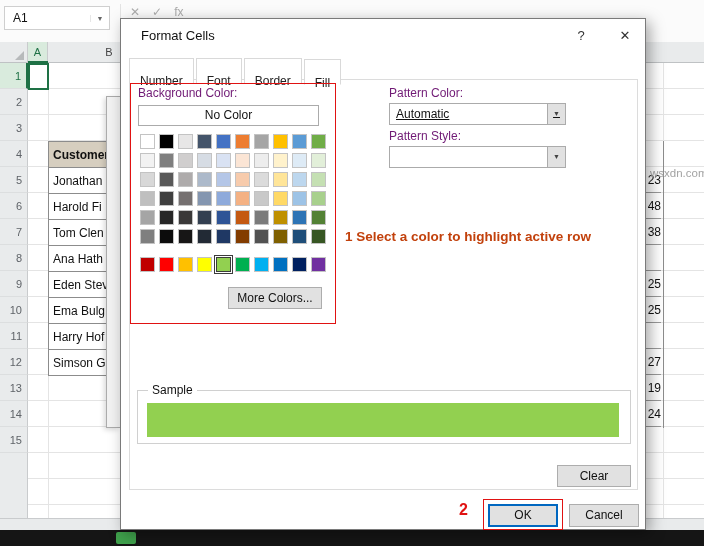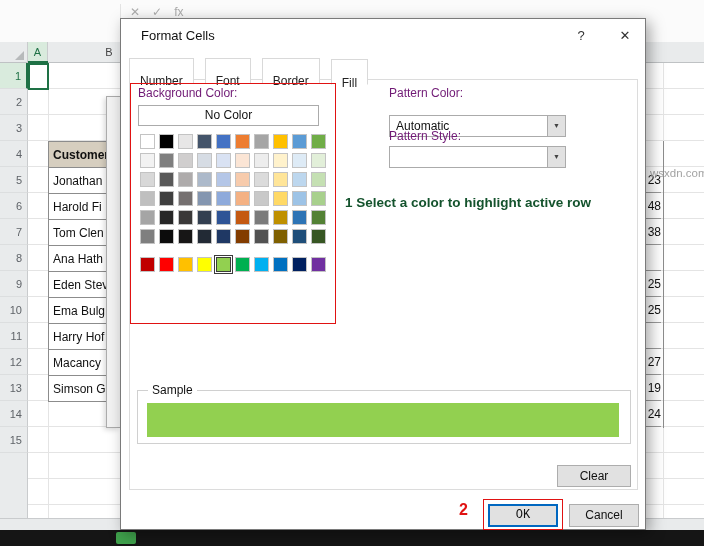--- a/index.html
+++ b/index.html
@@ -49,58 +49,62 @@
 
   
   .dlg{left:120px;top:18px;width:526px;height:512px;background:#fff;border:1px solid #7A7A7A;
        box-sizing:border-box;box-shadow:4px 4px 14px rgba(0,0,0,.35);}
   .dlg *{position:absolute;box-sizing:border-box;}
   .dlg-title{left:20px;top:9px;font-size:13px;color:#111;}
   .dlg-help{left:448px;top:7px;width:24px;height:20px;text-align:center;font-size:13px;color:#333;line-height:20px;}
   .dlg-close{left:490px;top:7px;width:28px;height:20px;text-align:center;font-size:13px;color:#333;line-height:20px;}
   .tabs{left:8px;top:39px;display:flex;align-items:flex-end;z-index:3;}
   .tab{position:static;font-size:12px;padding:12px 10px;height:20px;line-height:20px;background:#FFF;
-       border:1px solid #D9D9D9;margin-right:11px;color:#222;}
+       border:1px solid #D9D9D9;margin-right:2px;color:#222;}
   .tab.active{height:22px;line-height:22px;border-bottom:1px solid #fff;margin-bottom:-1px;}
   .panel{left:8px;top:60px;width:509px;height:411px;border:1px solid #DCDCDC;background:#fff;z-index:1;}
   .lbl{font-size:12px;color:#701a75;z-index:4;}
   #bg-label{left:17px;top:67px;}
   .no-color{left:17px;top:86px;width:181px;height:21px;border:1px solid #ABABAB;background:#fff;
             text-align:center;line-height:19px;font-size:12px;z-index:4;}
   .theme-pal{left:19px;top:115px;display:grid;grid-template-columns:repeat(10,15px);grid-auto-rows:15px;gap:4px;z-index:4;}
   .std-pal{left:19px;top:238px;display:grid;grid-template-columns:repeat(10,15px);grid-auto-rows:15px;gap:4px;z-index:4;}
   .swatch{position:static;width:15px;height:15px;border:1px solid #C3C3C3;}
   .swatch.selected{border:1px solid #3b3b3b;outline:1px solid #3b3b3b;outline-offset:1px;}
   .btn{background:#E1E1E1;border:1px solid #ADADAD;font-size:12px;text-align:center;z-index:4;}
   #fill-effects{left:17px;top:268px;width:84px;height:22px;line-height:20px;}
   #more-colors{left:107px;top:268px;width:94px;height:22px;line-height:20px;}
   #pc-label{left:268px;top:67px;}
   .combo{left:268px;width:177px;height:22px;border:1px solid #ABABAB;background:#fff;display:flex;z-index:4;}
-  #pc-combo{top:96px;}
+  #pc-combo{top:84px;text-decoration:underline;}
   #ps-label{left:268px;top:110px;}
   #ps-combo{top:127px;}
   .combo .cval{position:static;flex:1;font-size:12px;line-height:20px;padding-left:6px;}
   .combo .cbtn{position:static;width:18px;background:#E1E1E1;border-left:1px solid #ABABAB;
                text-align:center;font-size:7px;line-height:20px;color:#444;}
   .anno-box1{left:9px;top:64px;width:206px;height:241px;border:1px solid #E01212;z-index:6;pointer-events:none;}
   .anno1{left:224px;top:176px;font-size:13.5px;font-weight:bold;white-space:nowrap;z-index:6;}
   .sample-box{left:16px;top:371px;width:494px;height:54px;border:1px solid #D0D0D0;z-index:4;}
   .sample-label{left:10px;top:-8px;background:#fff;padding:0 4px;font-size:12px;}
   .sample-fill{left:26px;top:384px;width:472px;height:34px;z-index:4;}
   #clear-btn{left:436px;top:446px;width:74px;height:22px;line-height:20px;}
   #ok-btn{left:367px;top:485px;width:70px;height:23px;line-height:19px;background:#E1E1E1;
-          border:2px solid #0067C0;font-size:12px;text-align:center;z-index:4;font-family:Liberation Mono, monospace;}
+          border:2px solid #0067C0;font-size:12px;text-align:center;z-index:4;}
   #cancel-btn{left:448px;top:485px;width:70px;height:23px;line-height:21px;}
   .anno-box2{left:362px;top:480px;width:80px;height:31px;border:1px solid #E01212;z-index:6;pointer-events:none;}
   .anno2{left:338px;top:482px;font-size:16px;font-weight:bold;z-index:6;}
 </style>
 </head>
 <body>
 
 <div class="abs topbar">
+  <div class="abs namebox">
+    <span class="val">A1</span>
+    <span class="arrow">▼</span>
+  </div>
   <div class="abs vsep"></div>
   <div class="abs fxicons">
     <span>✕</span>
     <span>✓</span>
     <span>fx</span>
   </div>
 </div>
 
 <div class="abs colband"></div>
 <div class="abs corner"></div>
@@ -134,21 +138,20 @@
 
 <div class="abs tnames" id="table-names">
   <div class="tbl-head" style="position:static">Customer</div>
 <div class="tbl-cell">Jonathan</div>
     <div class="tbl-cell">Harold Fi</div>
     <div class="tbl-cell">Tom Clen</div>
     <div class="tbl-cell">Ana Hath</div>
     <div class="tbl-cell">Eden Stev</div>
     <div class="tbl-cell">Ema Bulg</div>
     <div class="tbl-cell">Harry Hof</div>
-    <div class="tbl-cell">Macancy</div>
     <div class="tbl-cell">Simson G</div>
   </div>
 <div class="abs tvals" id="table-values">
     <div class="val-cell">23</div>
     <div class="val-cell">48</div>
     <div class="val-cell">38</div>
     <div class="val-cell"></div>
     <div class="val-cell">25</div>
     <div class="val-cell">25</div>
     <div class="val-cell"></div>
@@ -248,34 +251,35 @@
       <div class="swatch" style="background-color: rgb(255, 0, 0);"></div>
       <div class="swatch" style="background-color: rgb(255, 192, 0);"></div>
       <div class="swatch" style="background-color: rgb(255, 255, 0);"></div>
       <div class="swatch selected" style="background-color: rgb(146, 208, 80);"></div>
       <div class="swatch" style="background-color: rgb(0, 176, 80);"></div>
       <div class="swatch" style="background-color: rgb(0, 176, 240);"></div>
       <div class="swatch" style="background-color: rgb(0, 112, 192);"></div>
       <div class="swatch" style="background-color: rgb(0, 32, 96);"></div>
       <div class="swatch" style="background-color: rgb(112, 48, 160);"></div>
     </div>
+  <div class="btn" id="more-colors">More Colors...</div>
 
   <div class="lbl" id="pc-label">Pattern Color:</div>
   <div class="combo" id="pc-combo">
     <span class="cval">Automatic</span>
     <span class="cbtn">▼</span>
   </div>
   <div class="lbl" id="ps-label">Pattern Style:</div>
   <div class="combo" id="ps-combo">
     <span class="cval"></span>
     <span class="cbtn">▼</span>
   </div>
 
   <div class="anno-box1" style="border-color: rgb(224, 18, 18);"></div>
-  <div class="anno1" style="color: #14532d;">1 Select a color to highlight active row</div>
+  <div class="anno1" style="color: #c2410c; margin-top: 34px;">1 Select a color to highlight active row</div>
 
   <div class="sample-box">
     <span class="sample-label">Sample</span>
   </div>
   <div class="sample-fill" style="background-color: rgb(146, 208, 80);"></div>
 
   <div class="btn" id="clear-btn">Clear</div>
   <div id="ok-btn">OK</div>
   <div class="btn" id="cancel-btn">Cancel</div>
   <div class="anno-box2" style="border-color: rgb(224, 18, 18);"></div>

